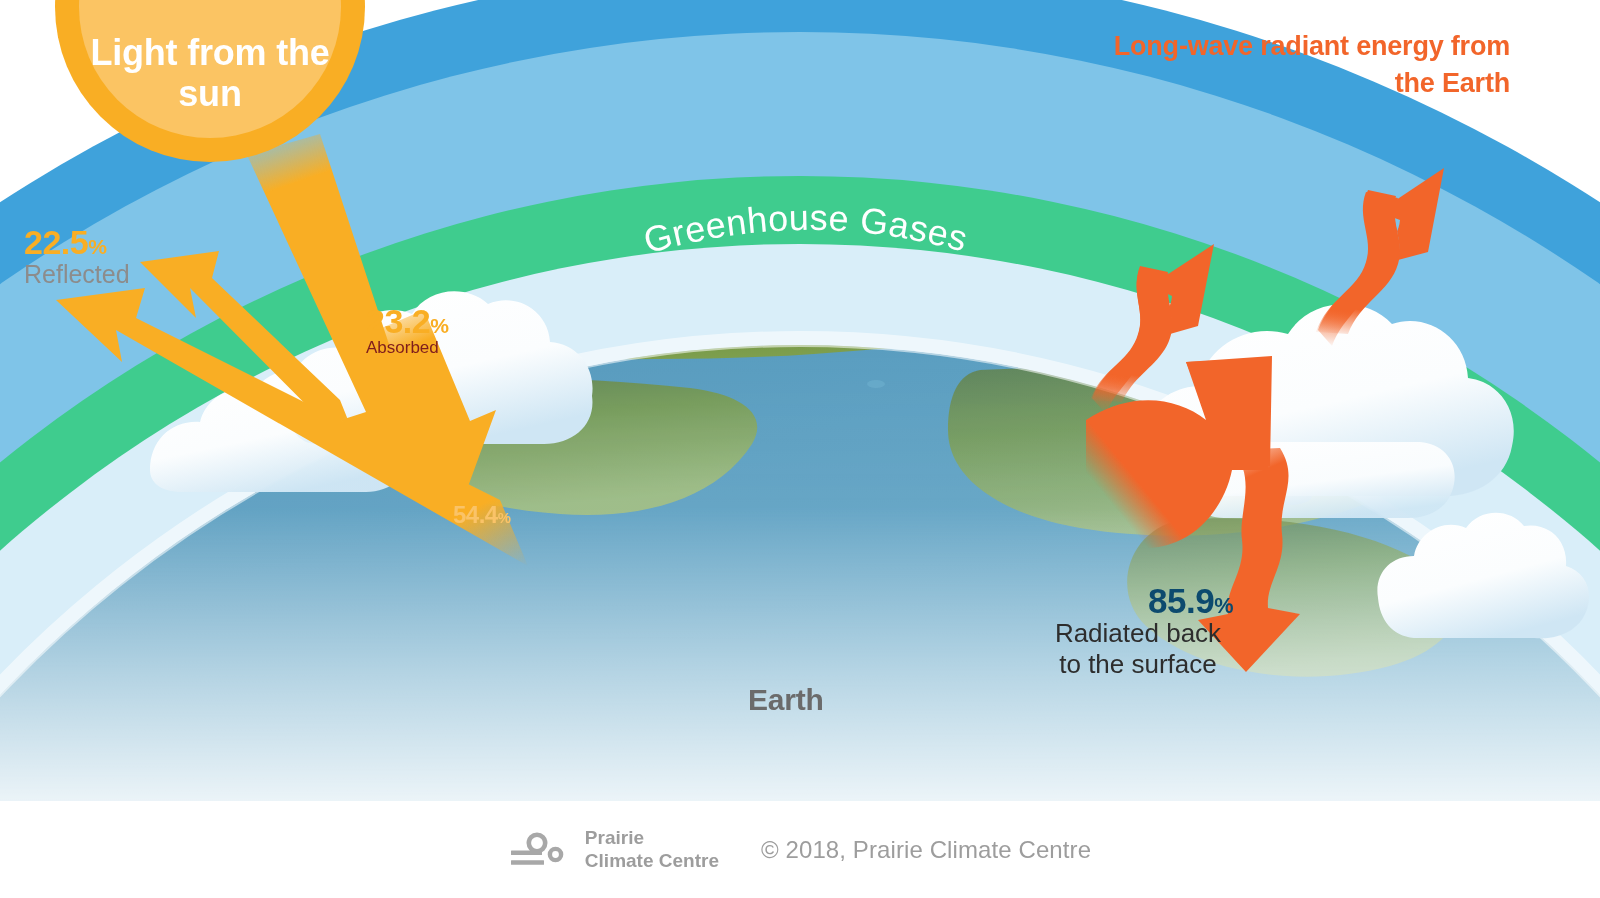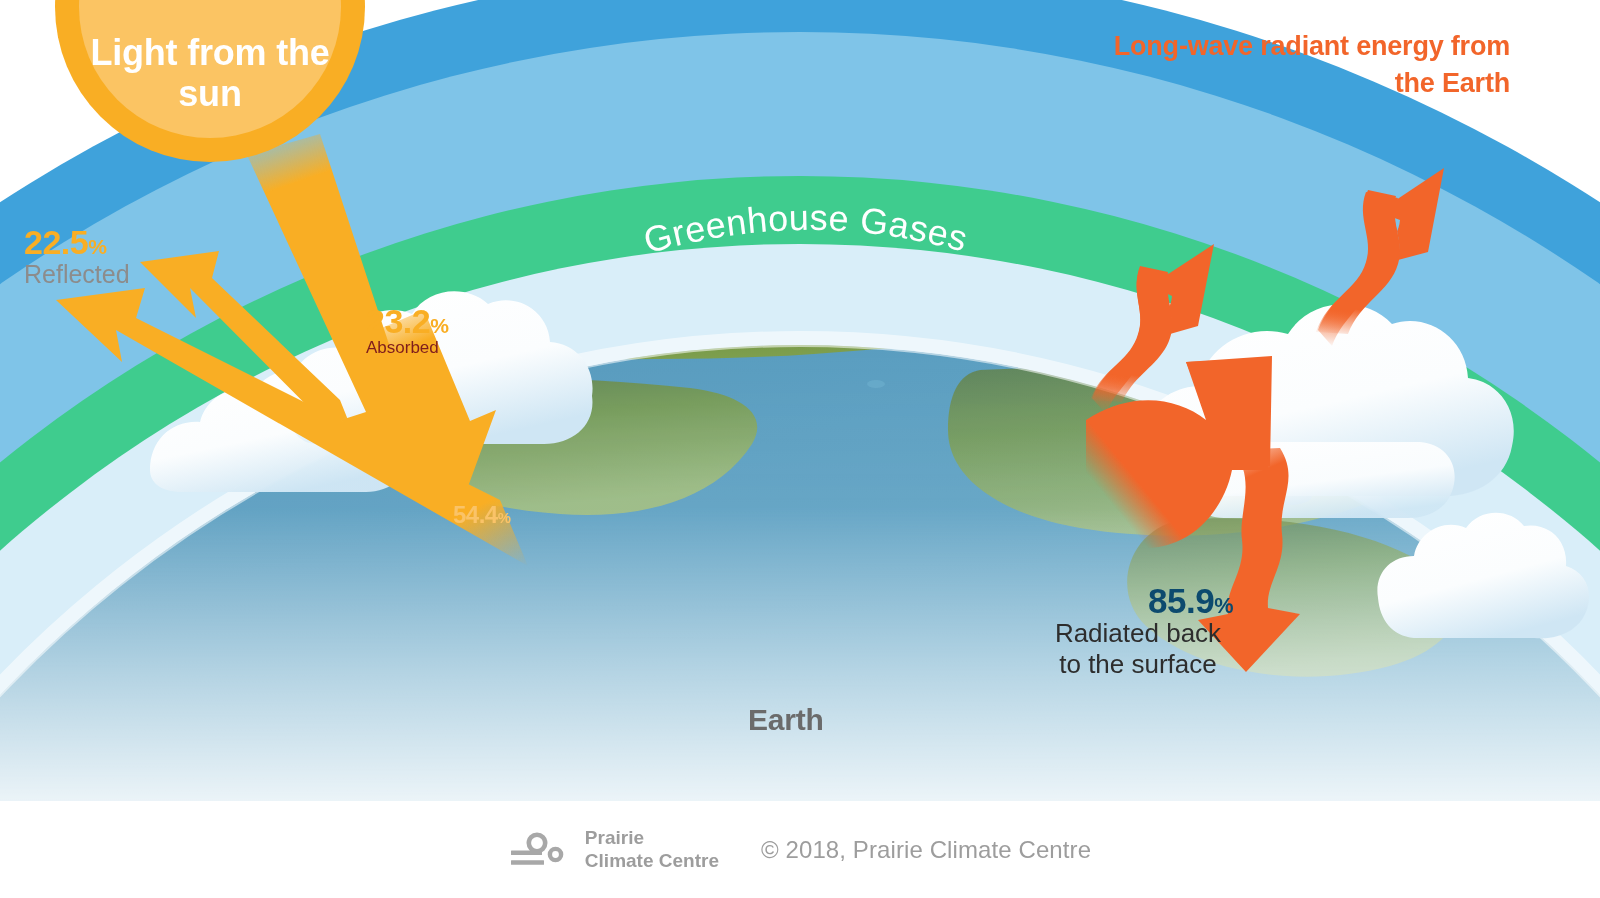--- a/index.html
+++ b/index.html
@@ -90,21 +90,20 @@
   #annot-radiated .pct { color: #0c4a6e; font-size: 35px; line-height: 1.0; text-align: right; padding-right: 30px; }
   #annot-radiated .cap { color: #2D2D2D; font-size: 26px; line-height: 1.2; font-weight: 400; }
 
   #earth-label {
     position: absolute;
     left: 748px; top: 683px;
     color: #6B6B6B;
     font-weight: bold;
     font-size: 30px;
     letter-spacing: -0.2px;
-    margin-top: 20px;
   }
 
   
   #footer {
     position: absolute; left: 0; top: 801px;
     width: 1600px; height: 97px;
     background: #ffffff;
     display: flex; align-items: center; justify-content: center;
     gap: 42px;
   }

